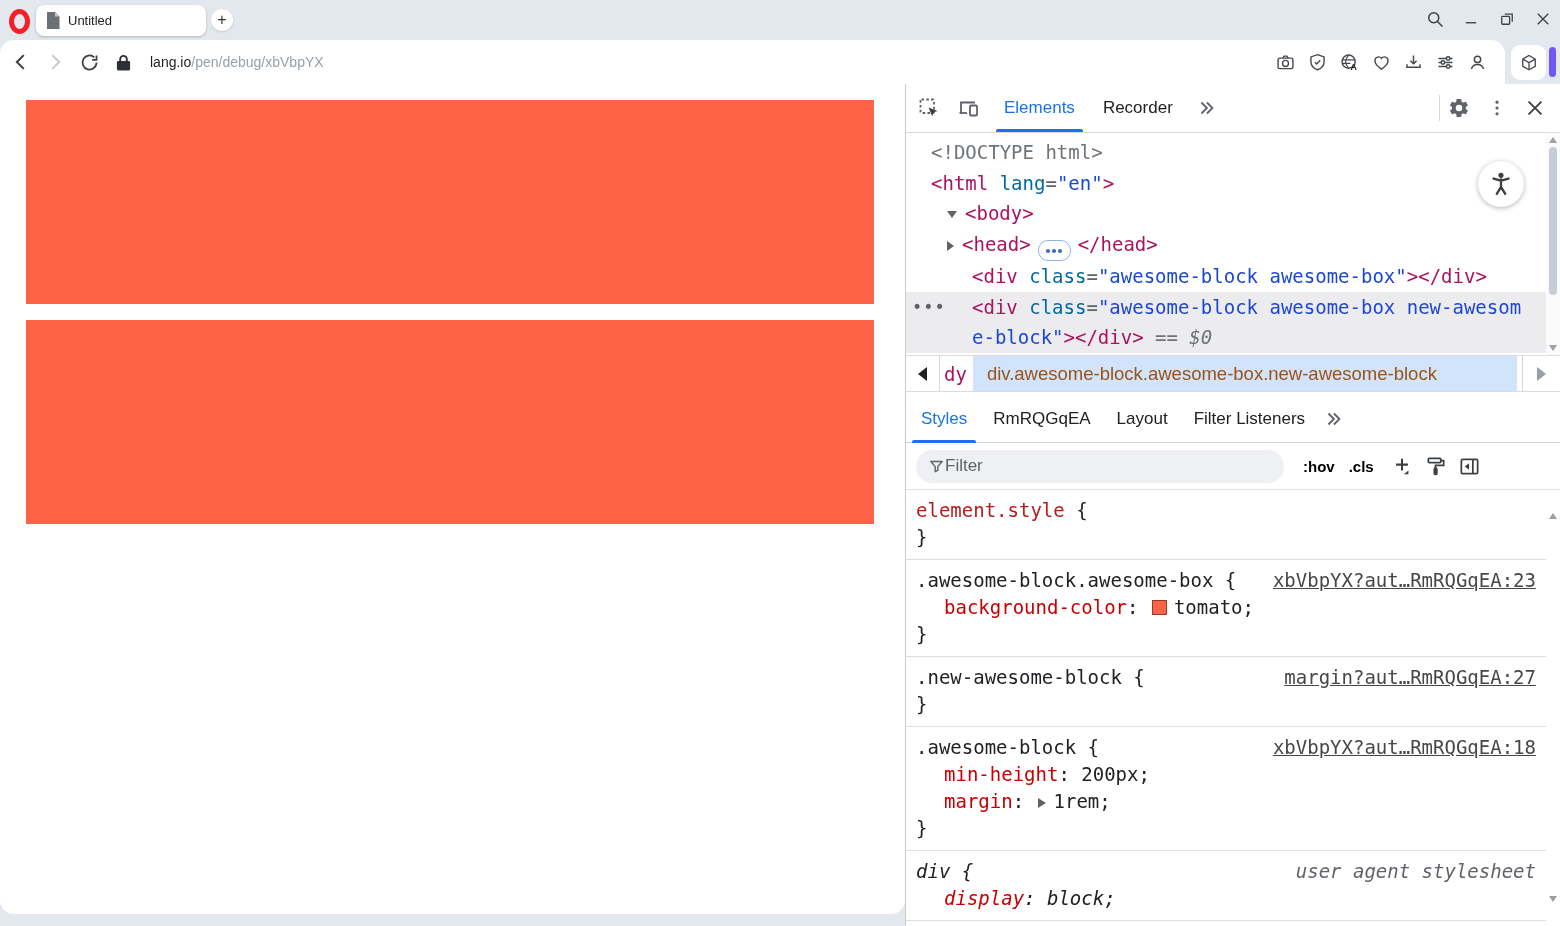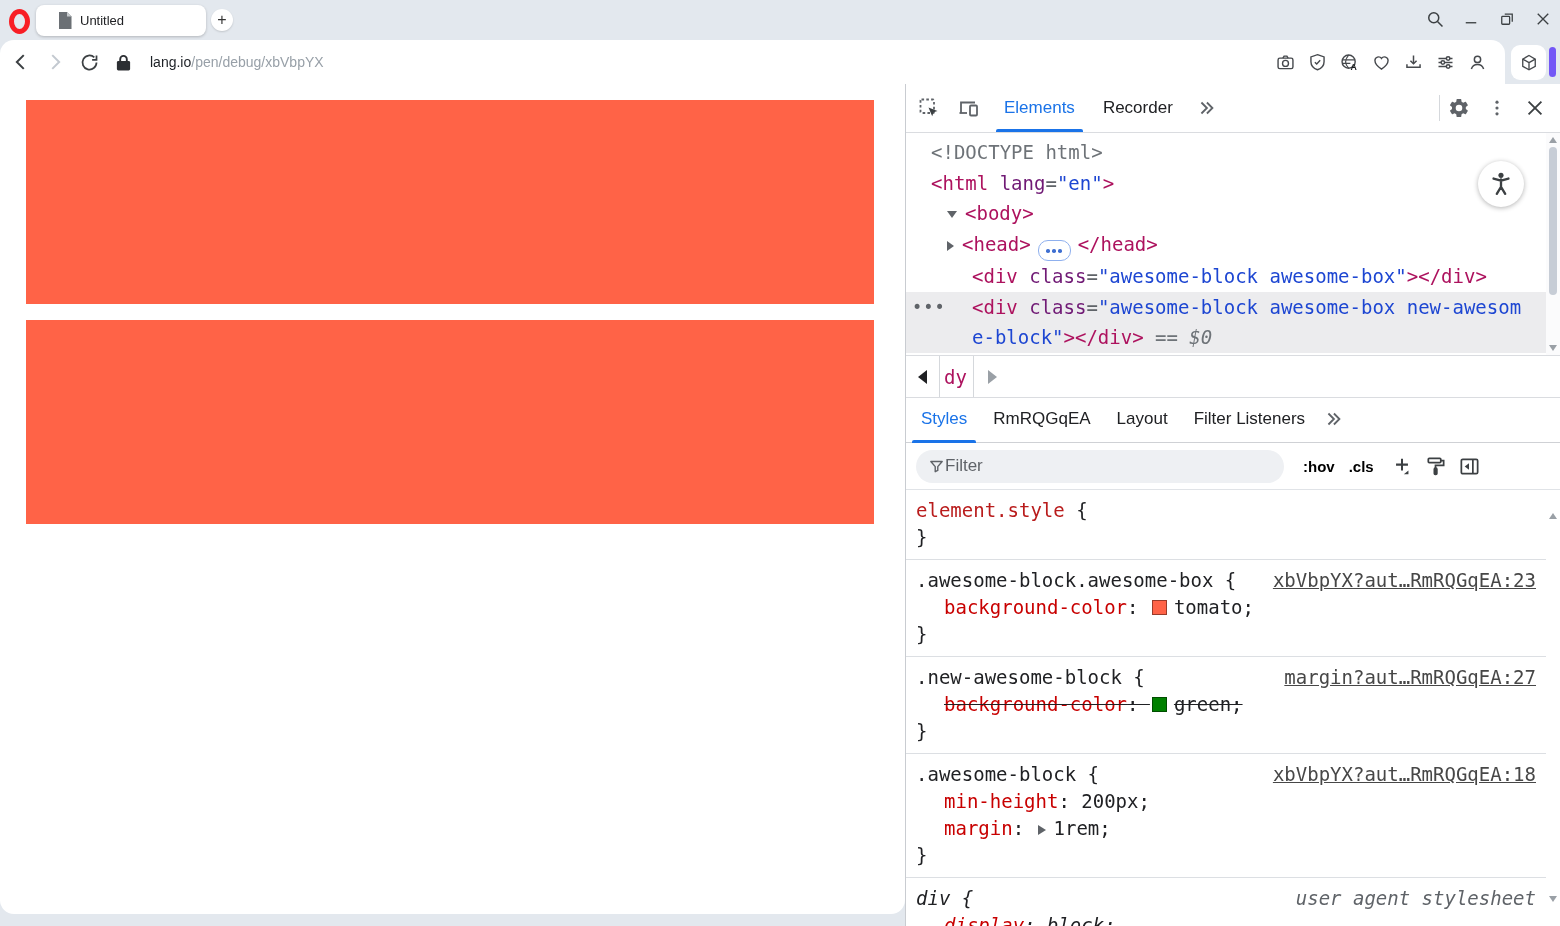--- a/index.html
+++ b/index.html
@@ -3,21 +3,21 @@
 <meta charset="utf-8">
 <style>
   html,body{margin:0;padding:0;}
   body{background:#e3e8ee;font-family:"Liberation Sans",sans-serif;}
   .screen{position:relative;width:1560px;height:926px;background:#e3e8ee;overflow:hidden;}
 
   
   .titlebar{position:absolute;top:0;left:0;width:100%;height:40px;}
   .opera-logo{position:absolute;left:9px;top:9px;width:11px;height:15px;border:5px solid #f81e25;border-radius:50%;}
   .tab{position:absolute;left:36px;top:5px;width:170px;height:31px;background:#fff;border-radius:8px;
-       box-shadow:0 1px 3px rgba(0,0,0,.22);display:flex;align-items:center;padding:0 22px;box-sizing:border-box;}
+       box-shadow:0 1px 3px rgba(0,0,0,.22);display:flex;align-items:center;padding:0 10px;box-sizing:border-box;}
   .tab-title{font-size:13px;color:#202124;margin-left:8px;}
   .newtab{position:absolute;left:211px;top:9px;width:22px;height:22px;background:#fff;border-radius:50%;
        display:flex;align-items:center;justify-content:center;font-size:16px;color:#333;line-height:1;box-shadow:0 1px 2px rgba(0,0,0,.15);}
   .win-icons{position:absolute;right:6px;top:8px;display:flex;gap:14px;align-items:center;}
   .win-icons .icn{width:22px;height:22px;display:flex;align-items:center;justify-content:center;}
 
   .toolbar-main{position:absolute;left:0;top:40px;width:1505px;height:44px;background:#fff;border-radius:14px 14px 0 0;
        display:flex;align-items:center;box-sizing:border-box;padding:0 16px 0 8px;}
   .nav-icn{width:26px;height:26px;display:flex;align-items:center;justify-content:center;margin-right:8px;}
   .url{font-size:14px;margin-left:6px;white-space:nowrap;}
@@ -41,37 +41,37 @@
   .dt-tab{position:relative;height:48px;display:flex;align-items:center;padding:0 14px;font-size:17px;color:#202124;flex:none;}
   .dt-tab.active{color:#1a73e8;}
   .dt-tab.active::after{content:"";position:absolute;left:6px;right:6px;bottom:0;height:3px;background:#1a73e8;border-radius:2px 2px 0 0;}
   .dt-sep{width:1px;height:26px;background:#d5d8dc;margin:0 6px;flex:none;}
 
   .dom-pane{position:absolute;top:49px;left:0;right:14px;height:222px;overflow:hidden;
        font-family:"DejaVu Sans Mono",monospace;font-size:19px;line-height:30.5px;padding-top:4px;box-sizing:border-box;}
   .dom-line{white-space:pre;position:relative;color:#202124;}
   .dom-line.selected{background:#ececee;}
   .dom-gutter{position:absolute;left:6px;top:0;color:#5f6368;font-size:17px;letter-spacing:1px;}
-  .t-tag{color:#ad125e;} .t-attr{color:#701a75;} .t-val{color:#1d46d2;}
+  .t-tag{color:#ad125e;} .t-attr{color:#0369a1;} .t-val{color:#1d46d2;}
   .t-gray{color:#6e7378;} .t-grayi{color:#6e7378;font-style:italic;} .t-eq{color:#5f6368;} .t-plain{color:#202124;}
   .tree-arrow{display:inline-block;width:0;height:0;border-left:7px solid #5f6368;border-top:5px solid transparent;
        border-bottom:5px solid transparent;margin-right:8px;}
   .tree-arrow.down{border-top:7px solid #5f6368;border-left:5px solid transparent;border-right:5px solid transparent;border-bottom:none;
        vertical-align:2px;}
   .badge{display:inline-flex;align-items:center;justify-content:center;gap:2.5px;width:31px;height:19px;
        border:1.5px solid #8fb0ee;border-radius:10px;margin:0 7px;vertical-align:-2px;}
   .badge i{width:3.5px;height:3.5px;background:#3f6fd1;border-radius:50%;}
 
   .dom-scroll{position:absolute;top:49px;right:0;width:14px;height:222px;background:#fbfbfc;}
   .dom-scroll .thumb{position:absolute;left:3px;width:8px;top:14px;height:148px;background:#c7cdd6;border-radius:4px;}
   .arr{position:absolute;left:3px;width:0;height:0;border-left:4.5px solid transparent;border-right:4.5px solid transparent;}
   .arr.up{border-bottom:6px solid #9aa0a6;top:4px;}
   .arr.dn{border-top:6px solid #9aa0a6;bottom:4px;}
 
-  .crumbs{position:absolute;top:271px;left:0;right:0;height:43px;border-top:1px solid #dadce0;border-bottom:1px solid #dadce0;
+  .crumbs{position:absolute;top:271px;left:0;right:0;height:37px;border-top:1px solid #dadce0;border-bottom:1px solid #dadce0;
        display:flex;align-items:stretch;box-sizing:border-box;}
   .crumb-btn{width:33px;display:flex;align-items:center;justify-content:center;flex:none;background:#fff;}
   .crumb-btn.left{border-right:1px solid #d5d8dc;}
   .crumb-btn.right{border-left:1px solid #d5d8dc;width:37px;}
   .tri-l{width:0;height:0;border-top:7px solid transparent;border-bottom:7px solid transparent;border-right:9px solid #202124;}
   .tri-r{width:0;height:0;border-top:7px solid transparent;border-bottom:7px solid transparent;border-left:9px solid #9aa0a6;}
   .crumb-prev{display:flex;align-items:center;padding:0 6px 0 4px;color:#ad125e;font-family:"DejaVu Sans Mono",monospace;font-size:19px;flex:none;}
   .crumb-chip{flex:1;display:flex;align-items:center;padding:0 14px;margin-right:5px;
        font-size:18.5px;color:#9d5311;background:#d2e3fc;white-space:nowrap;overflow:hidden;}
 
@@ -306,20 +306,21 @@
       <span class="arr up"></span>
       <span class="thumb"></span>
       <span class="arr dn"></span>
     </div>
 
     <div class="crumbs">
       <span class="crumb-btn left">
           <span class="tri-l"></span>
         </span>
       <span class="crumb-prev">dy</span>
+      <span class="crumb-chip" style="background: rgb(210, 227, 252);">div.awesome-block.awesome-box.new-awesome-block</span>
       <span class="crumb-btn right">
           <span class="tri-r"></span>
         </span>
     </div>
 
     <div class="sb-tabs">
       <span class="sb-tab active">
           <span>Styles</span>
         </span>
       <span class="sb-tab">
@@ -387,21 +388,20 @@
           </div>
           <div class="decl"><span class="prop">background-color</span><span>: </span><span class="swatch" style="background: rgb(255, 99, 71);"></span><span class="value">tomato;</span></div>
           <div class="close-brace">}</div>
         </div>
         <div class="rule">
           <div class="rule-head">
             <span class="sel-name">.new-awesome-block</span>
             <span class="brace"> {</span>
             <span class="src-link">margin?aut…RmRQGqEA:27</span>
           </div>
-          <div class="decl struck"><span class="prop">background-color</span><span>: </span><span class="swatch" style="background: rgb(0, 128, 0);"></span><span class="value">green;</span></div>
           <div class="close-brace">}</div>
         </div>
         <div class="rule">
           <div class="rule-head">
             <span class="sel-name">.awesome-block</span>
             <span class="brace"> {</span>
             <span class="src-link">xbVbpYX?aut…RmRQGqEA:18</span>
           </div>
           <div class="decl"><span class="prop">min-height</span><span>: </span><span class="value">200px;</span></div>
           <div class="decl"><span class="prop">margin</span><span>: </span><span class="exp-arrow"></span><span class="value">1rem;</span></div>

